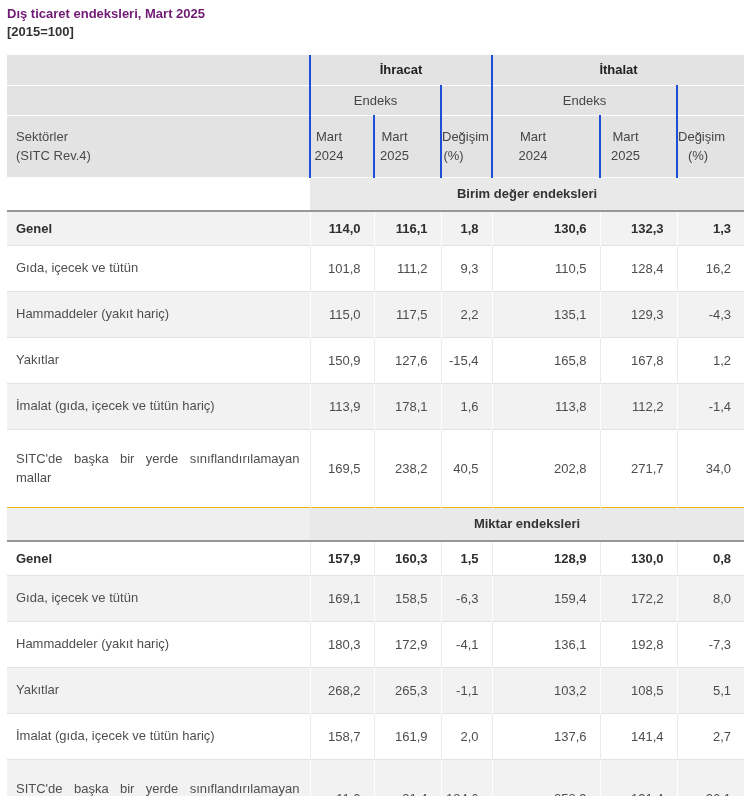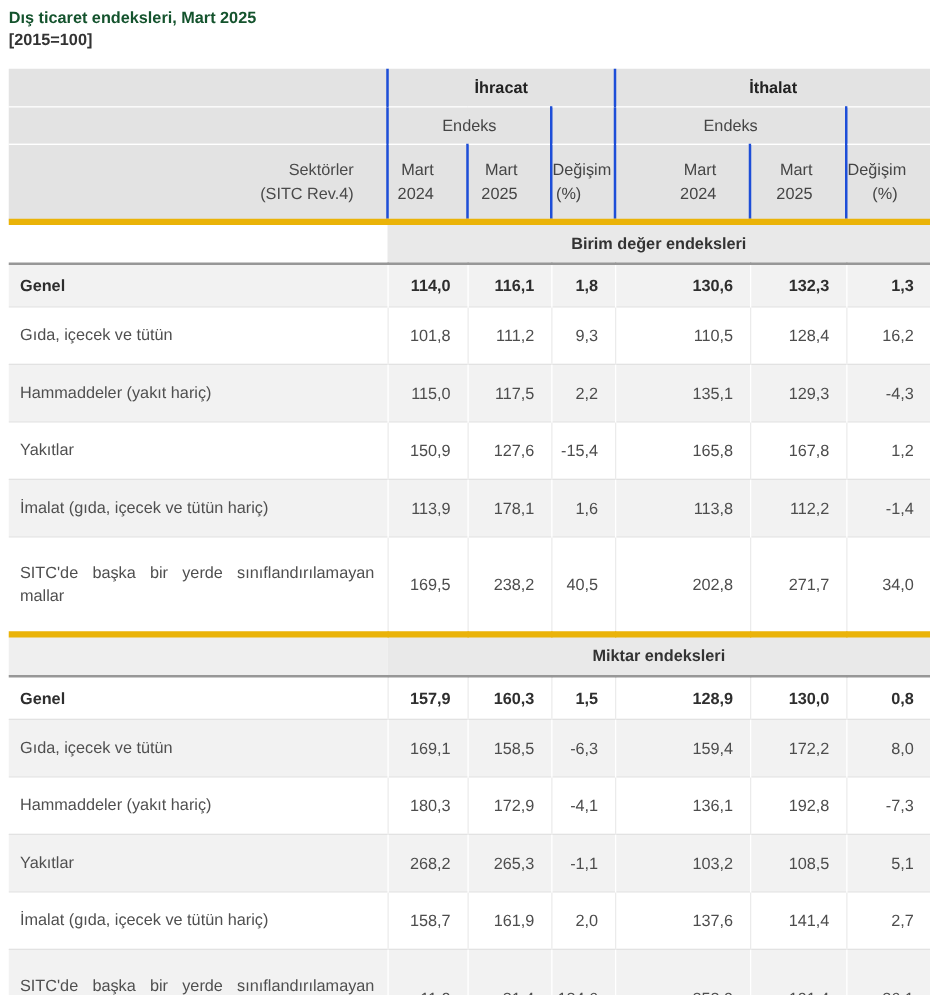--- a/index.html
+++ b/index.html
@@ -8,49 +8,49 @@
     --stripe-bg:#f2f2f2;
     --dark-rule:#979797;
     --row-rule:#e2e2e2;
     --text-main:#4d4d4d;
     --text-bold:#2e2e2e;
   }
   *{box-sizing:border-box;margin:0;padding:0;}
   html,body{width:750px;height:796px;overflow:hidden;background:#fff;}
   body{font-family:"Liberation Sans","DejaVu Sans",sans-serif;font-size:13px;color:var(--text-main);}
   .page{padding:5px 6px 0 7px;}
-  .title{font-size:13px;font-weight:700;color:#14532d;line-height:1.35;}
+  .title{font-size:13px;font-weight:700;color:#701a75;line-height:1.35;}
   .subtitle{font-size:13px;font-weight:700;color:#333;line-height:1.35;margin-bottom:15px;}
   table{border-collapse:collapse;table-layout:fixed;width:737px;}
   col.c0{width:303px;}
   col.c1{width:64px;}
   col.c2{width:67px;}
   col.c3{width:51px;}
   col.c4{width:108px;}
   col.c5{width:77px;}
   col.c6{width:67px;}
   thead th{
     background:var(--header-bg);
     font-weight:400;
     border-bottom:1px solid #fff;
     vertical-align:middle;
     color:#454545;
   }
   thead tr.group-row th{height:30px;font-weight:700;font-size:13px;color:#222;text-align:center;}
   thead tr.sub-row th{height:30px;text-align:center;}
-  thead tr.col-row th{height:62px;text-align:right;padding-right:26px;line-height:1.5;}
+  thead tr.col-row th{height:62px;padding-right:26px;line-height:1.5;}
   thead th.sep{border-left:2px solid #1d4ed8;}
   thead th.rowhead{text-align:left;padding-left:9px;line-height:1.55;color:#4a4a4a;}
   tbody td{vertical-align:middle;}
   tbody tr.data-row td{height:46px;}
   tbody tr.data-row.bold-row td{height:34px;font-weight:700;color:var(--text-bold);}
   tbody tr.data-row.tall td{height:78px;}
   tbody tr{border-top:1px solid var(--row-rule);}
   tbody tr.after-section{border-top:2px solid var(--dark-rule);}
-  tbody tr.section-row{border-top:5px solid #eab308;}
+  tbody tr.section-row{border-top:1px solid #eab308;}
   tbody td.label{ text-align:justify;padding:6px 10px 6px 9px;line-height:1.5;color:#4f4f4f;}
   tbody tr.bold-row td.label{color:var(--text-bold);}
   tbody td.num{text-align:right;padding-right:13px;}
   tbody tr.shade-gray td{background:var(--stripe-bg);}
   tbody tr.shade-gray td + td{border-left:1px solid #fff;}
   tbody tr.shade-white td{background:#fff;}
   tbody tr.shade-white td + td{border-left:1px solid #ebebeb;}
   tbody tr.section-row td.band{
     background:var(--band-bg);
     font-weight:700;color:#333;text-align:center;height:34px;

